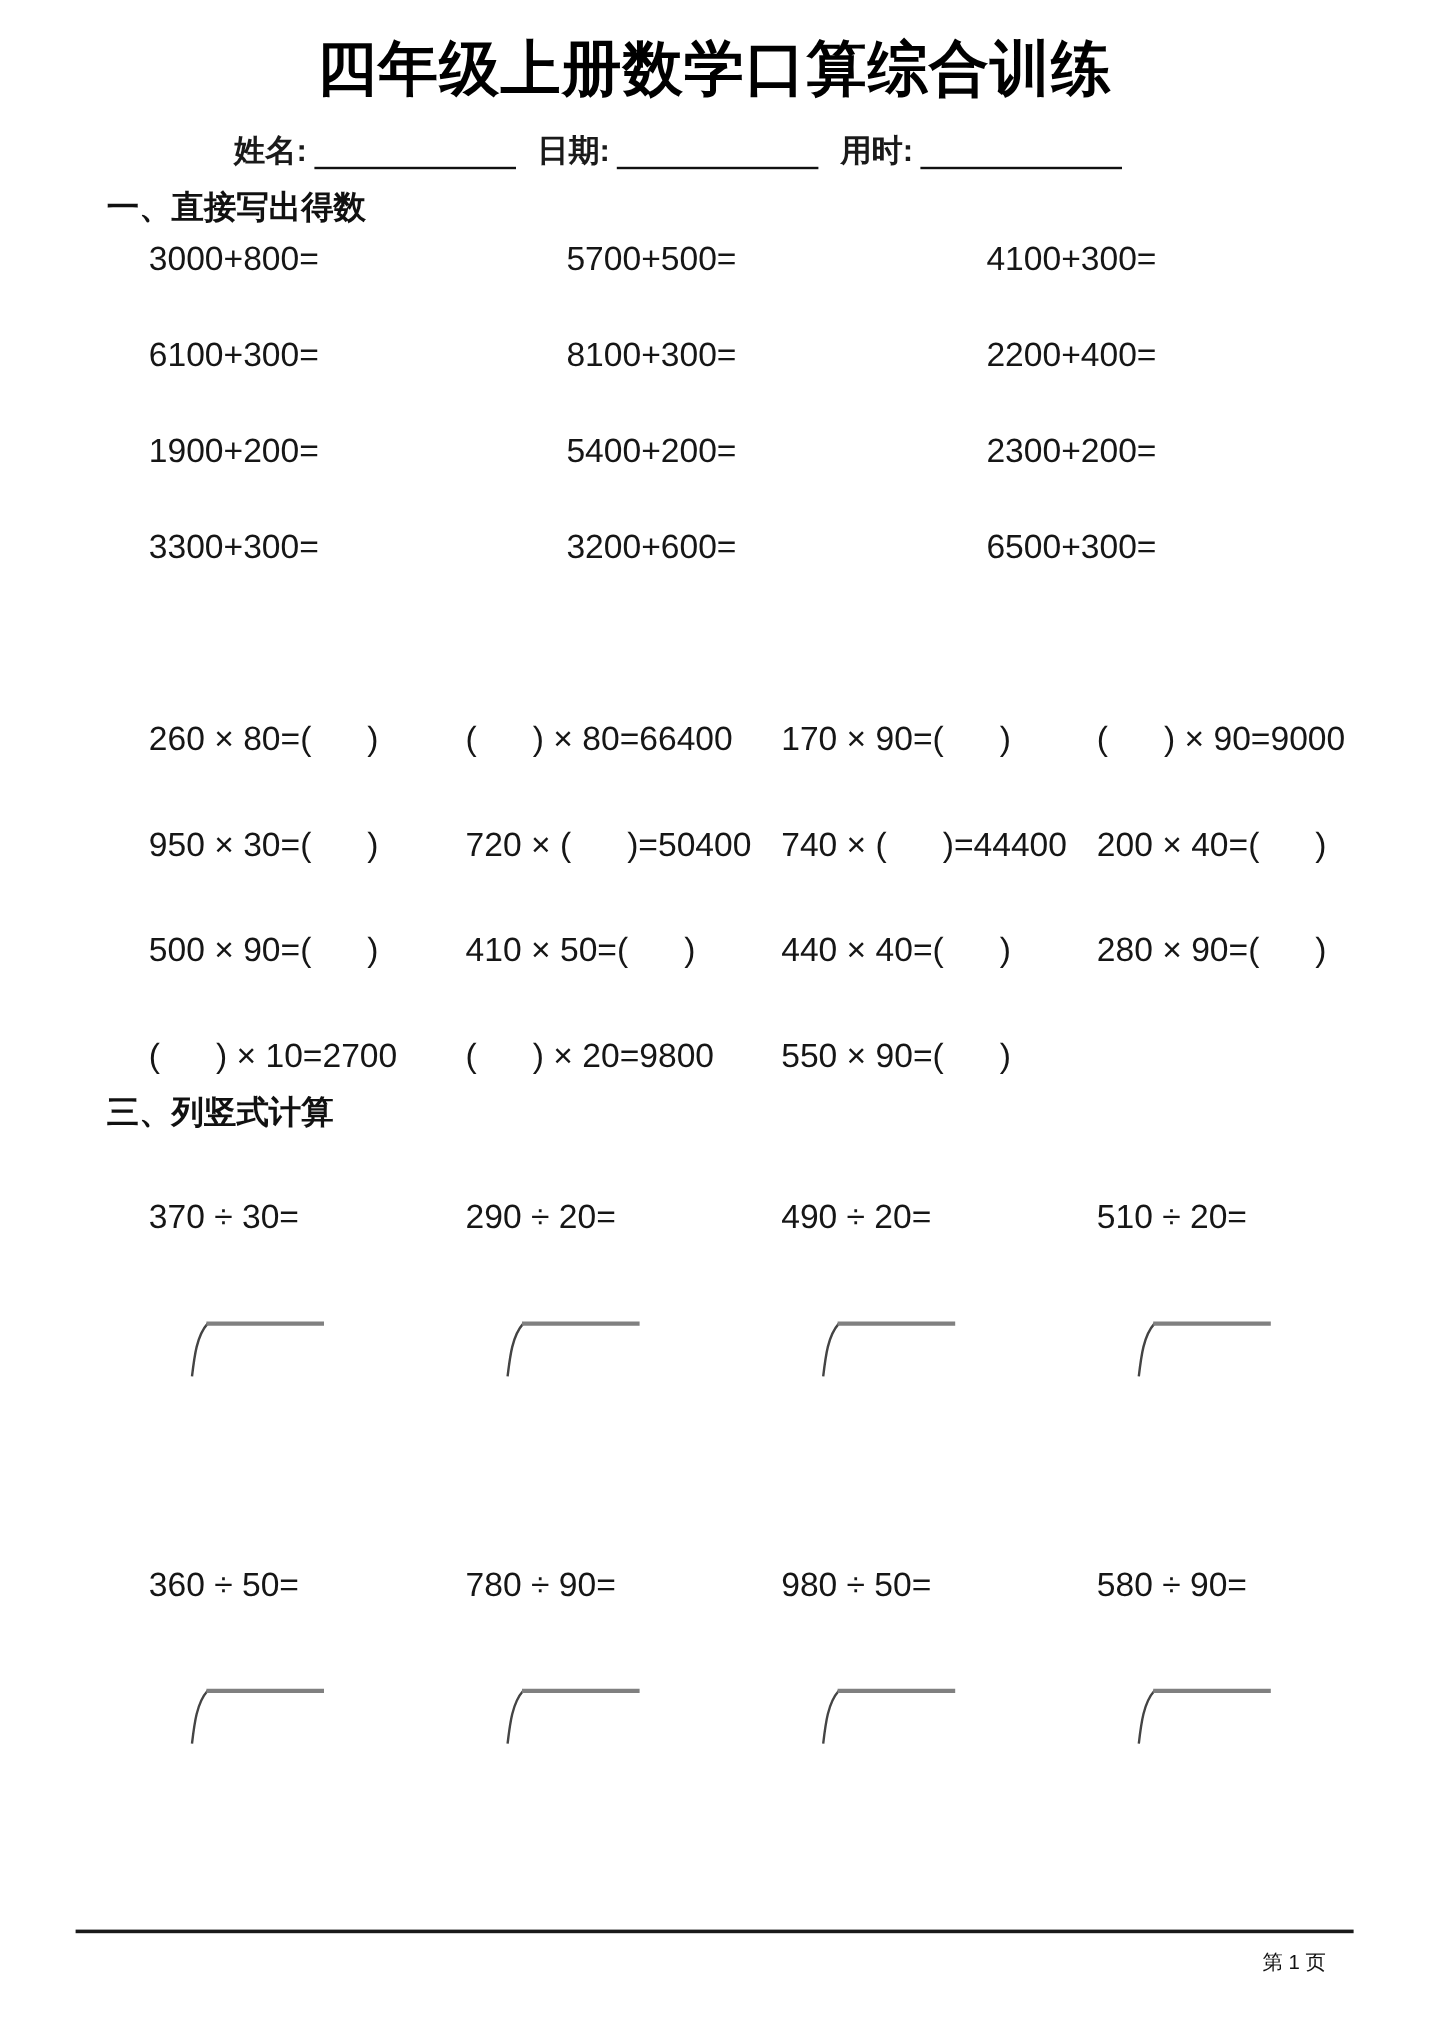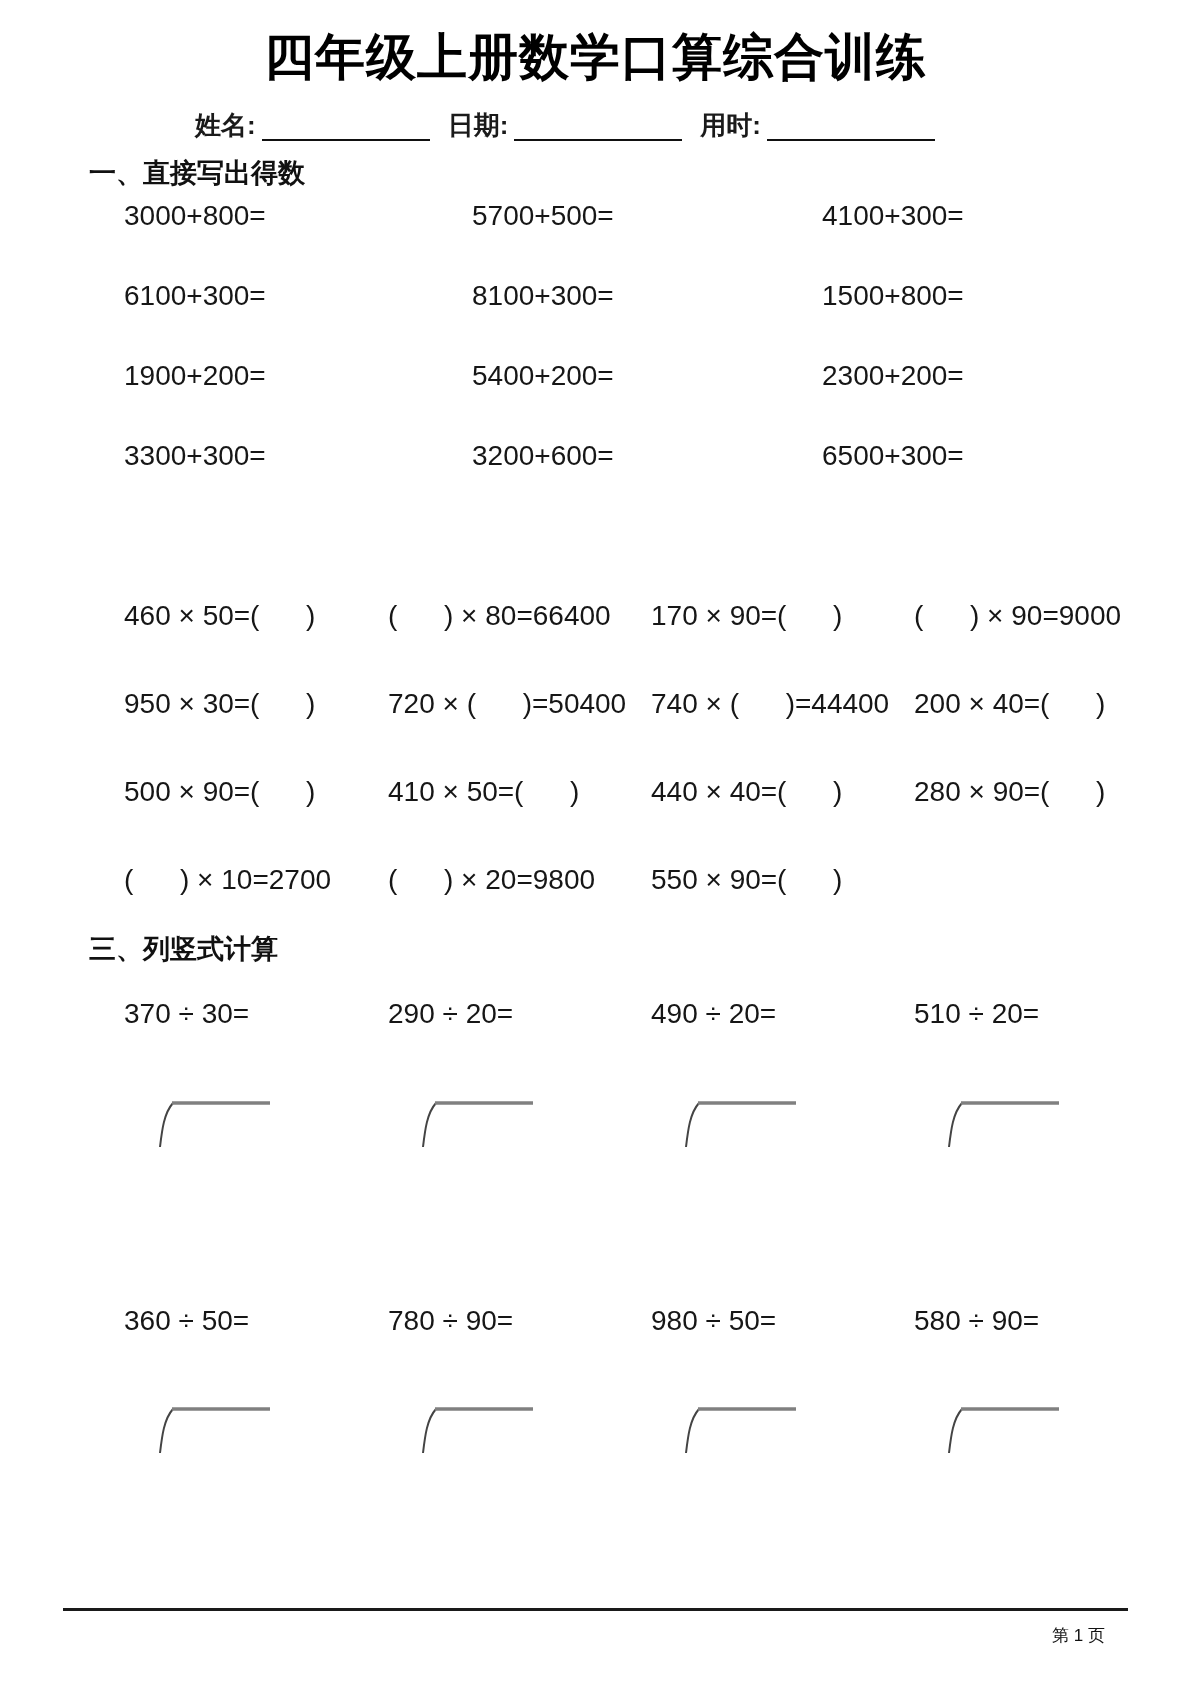--- a/index.html
+++ b/index.html
@@ -51,21 +51,21 @@
     position: absolute;
     left: 85px;
     margin: 4px;
     font-size: 27px;
     font-weight: bold;
     color: #111111;
     white-space: pre;
   }
   .h-s1 { top: 151px; }
   .h-s2 { top: 554px; }
-  .h-s3 { top: 927px; }
+  .h-s3 { top: 905px; }
   .grid {
     position: absolute;
     left: 124px;
     display: grid;
   }
   .g-s1 {
     top: 200px;
     grid-template-columns: 348px 350px auto;
     grid-auto-rows: 80px;
   }
@@ -124,32 +124,32 @@
   </div>
 
   <div class="section-heading h-s1">一、直接写出得数</div>
 
   <div class="grid g-s1">
     <span class="cell">3000+800=</span>
     <span class="cell">5700+500=</span>
     <span class="cell">4100+300=</span>
     <span class="cell">6100+300=</span>
     <span class="cell">8100+300=</span>
-    <span class="cell">1500+800=</span>
+    <span class="cell">2200+400=</span>
     <span class="cell">1900+200=</span>
     <span class="cell">5400+200=</span>
     <span class="cell">2300+200=</span>
     <span class="cell">3300+300=</span>
     <span class="cell">3200+600=</span>
     <span class="cell">6500+300=</span>
   </div>
 
 
   <div class="grid g-s2">
-    <span class="cell">460 × 50=(      )</span>
+    <span class="cell">260 × 80=(      )</span>
     <span class="cell">(      ) × 80=66400</span>
     <span class="cell">170 × 90=(      )</span>
     <span class="cell">(      ) × 90=9000</span>
     <span class="cell">950 × 30=(      )</span>
     <span class="cell">720 × (      )=50400</span>
     <span class="cell">740 × (      )=44400</span>
     <span class="cell">200 × 40=(      )</span>
     <span class="cell">500 × 90=(      )</span>
     <span class="cell">410 × 50=(      )</span>
     <span class="cell">440 × 40=(      )</span>

